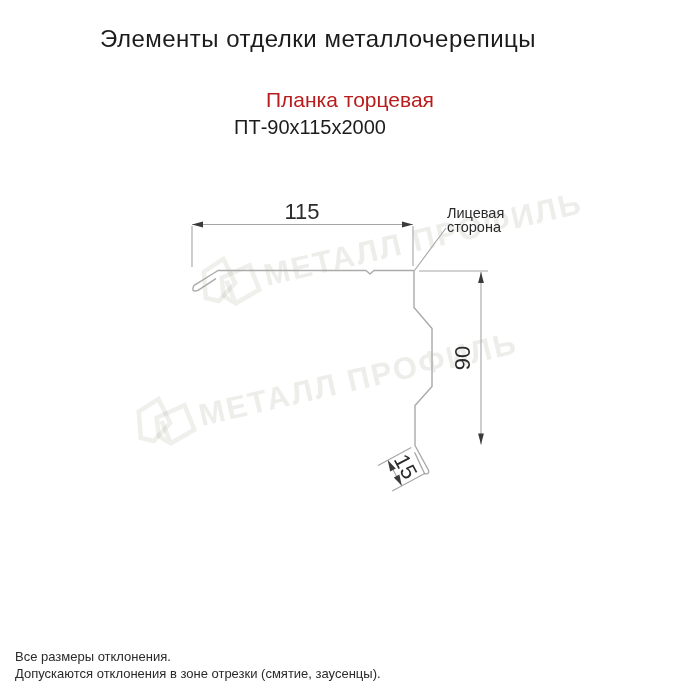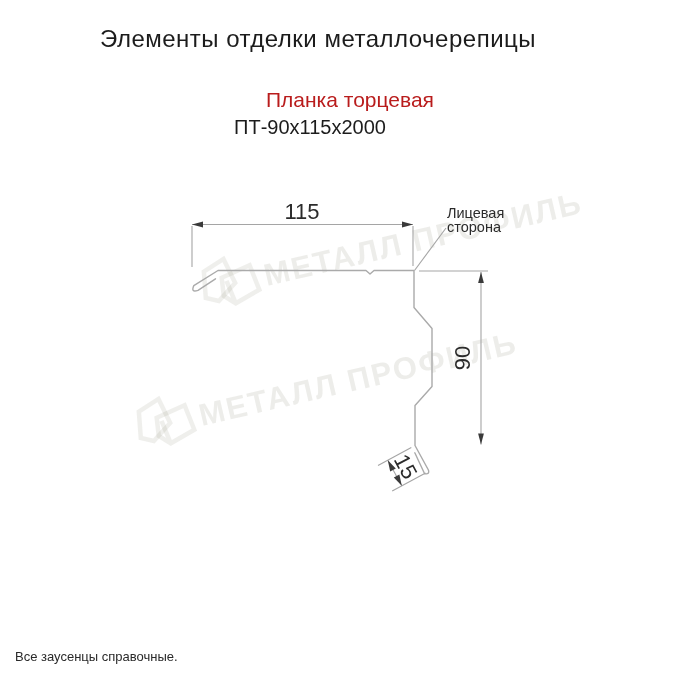--- a/index.html
+++ b/index.html
@@ -99,14 +99,15 @@
     <line class="dim-line" x1="411.3" y1="447.6" x2="378" y2="465.5"></line>
     <line class="dim-line" x1="425.6" y1="473" x2="392.2" y2="491"></line>
     <line class="dim-line" x1="387.8" y1="460.3" x2="401.8" y2="485.8"></line>
     <polygon class="arrow" points="387.8,460.3 390.2,471.5 395.8,468.5"></polygon>
     <polygon class="arrow" points="401.8,485.8 393.8,477.6 399.4,474.6"></polygon>
     <text class="dim-text" transform="translate(399,470) rotate(62)" text-anchor="middle">15</text>
   </g>
 </svg>
 
 <div class="footer-notes">
-  <div>Все заусенцы справочные.</div>
+  <div>Все размеры отклонения.</div>
+  <div>Допускаются отклонения в зоне отрезки (смятие, заусенцы).</div>
 </div>
 
 </body></html>

